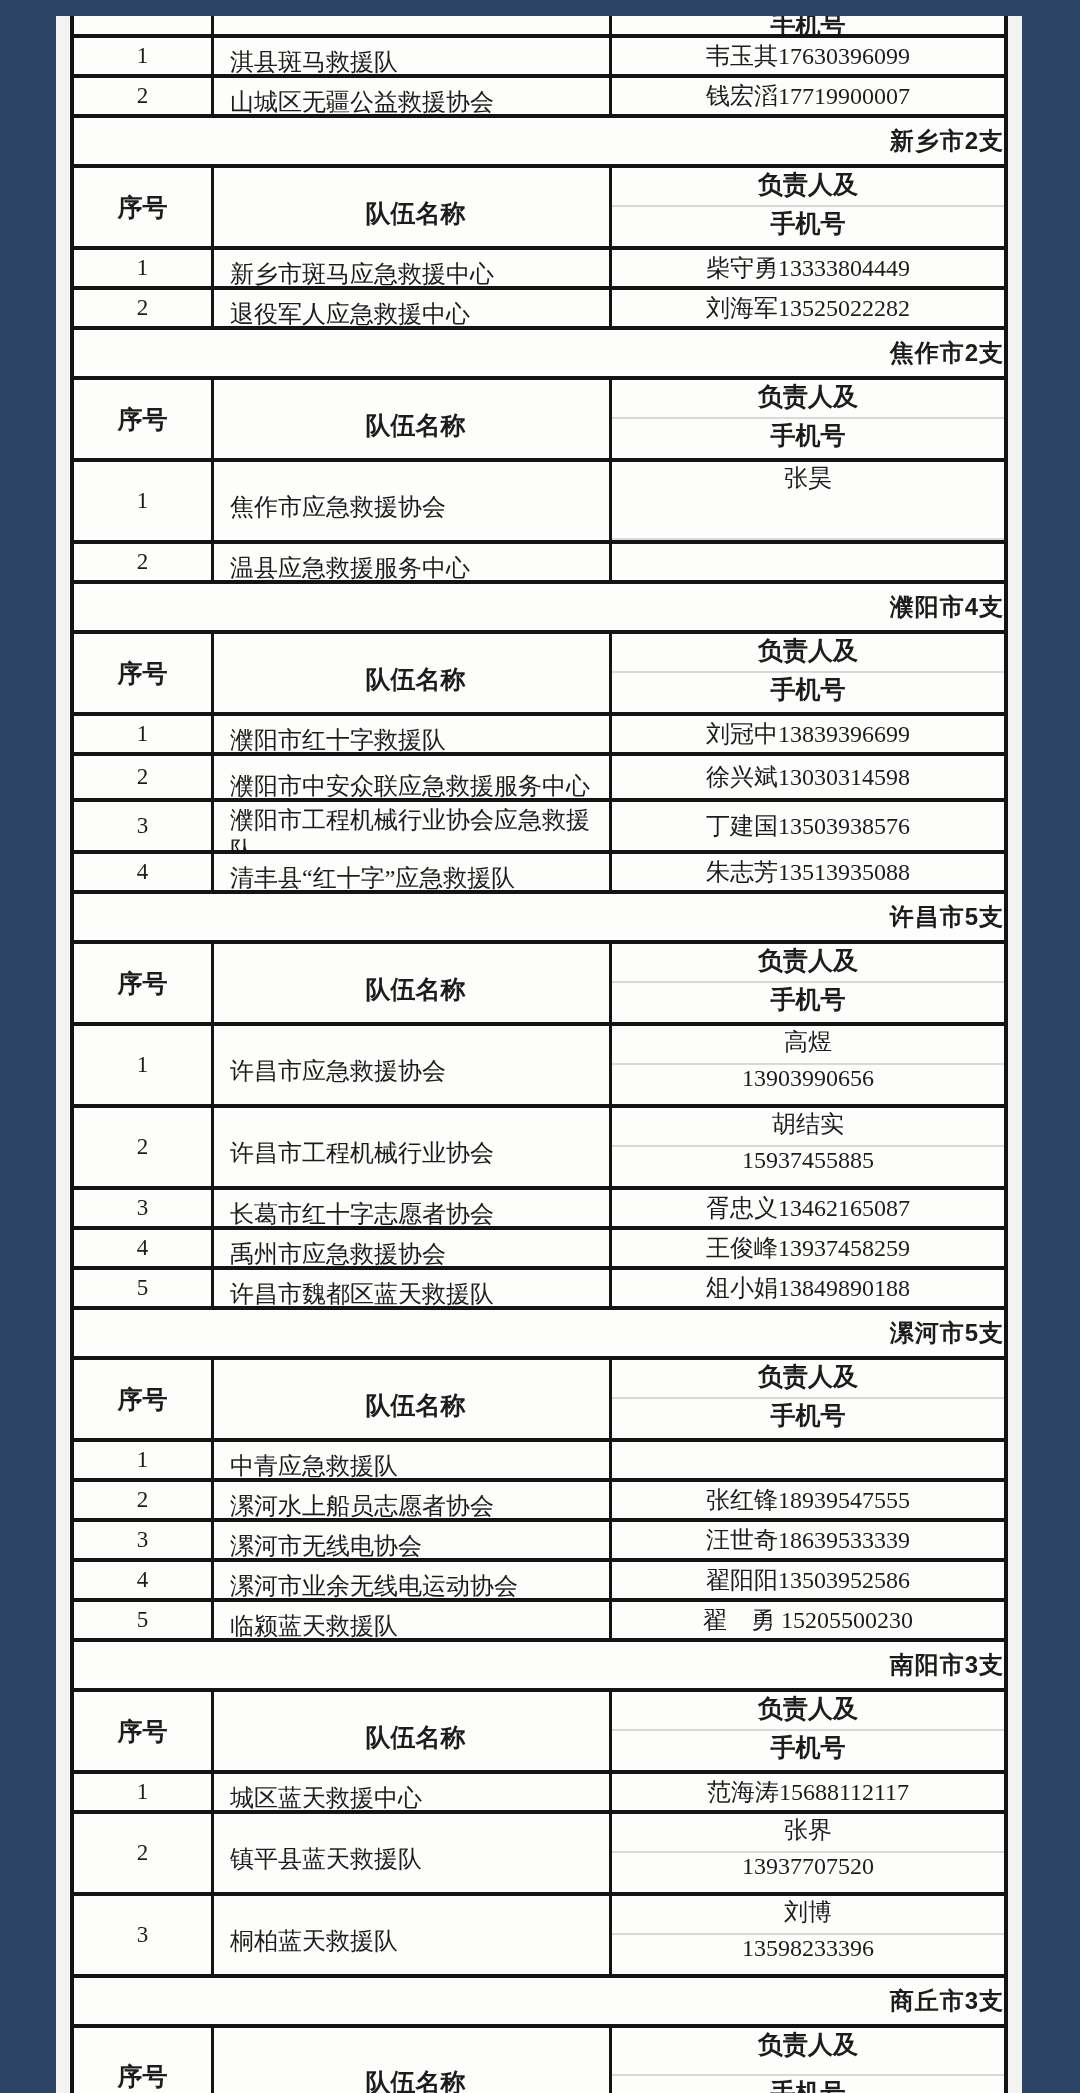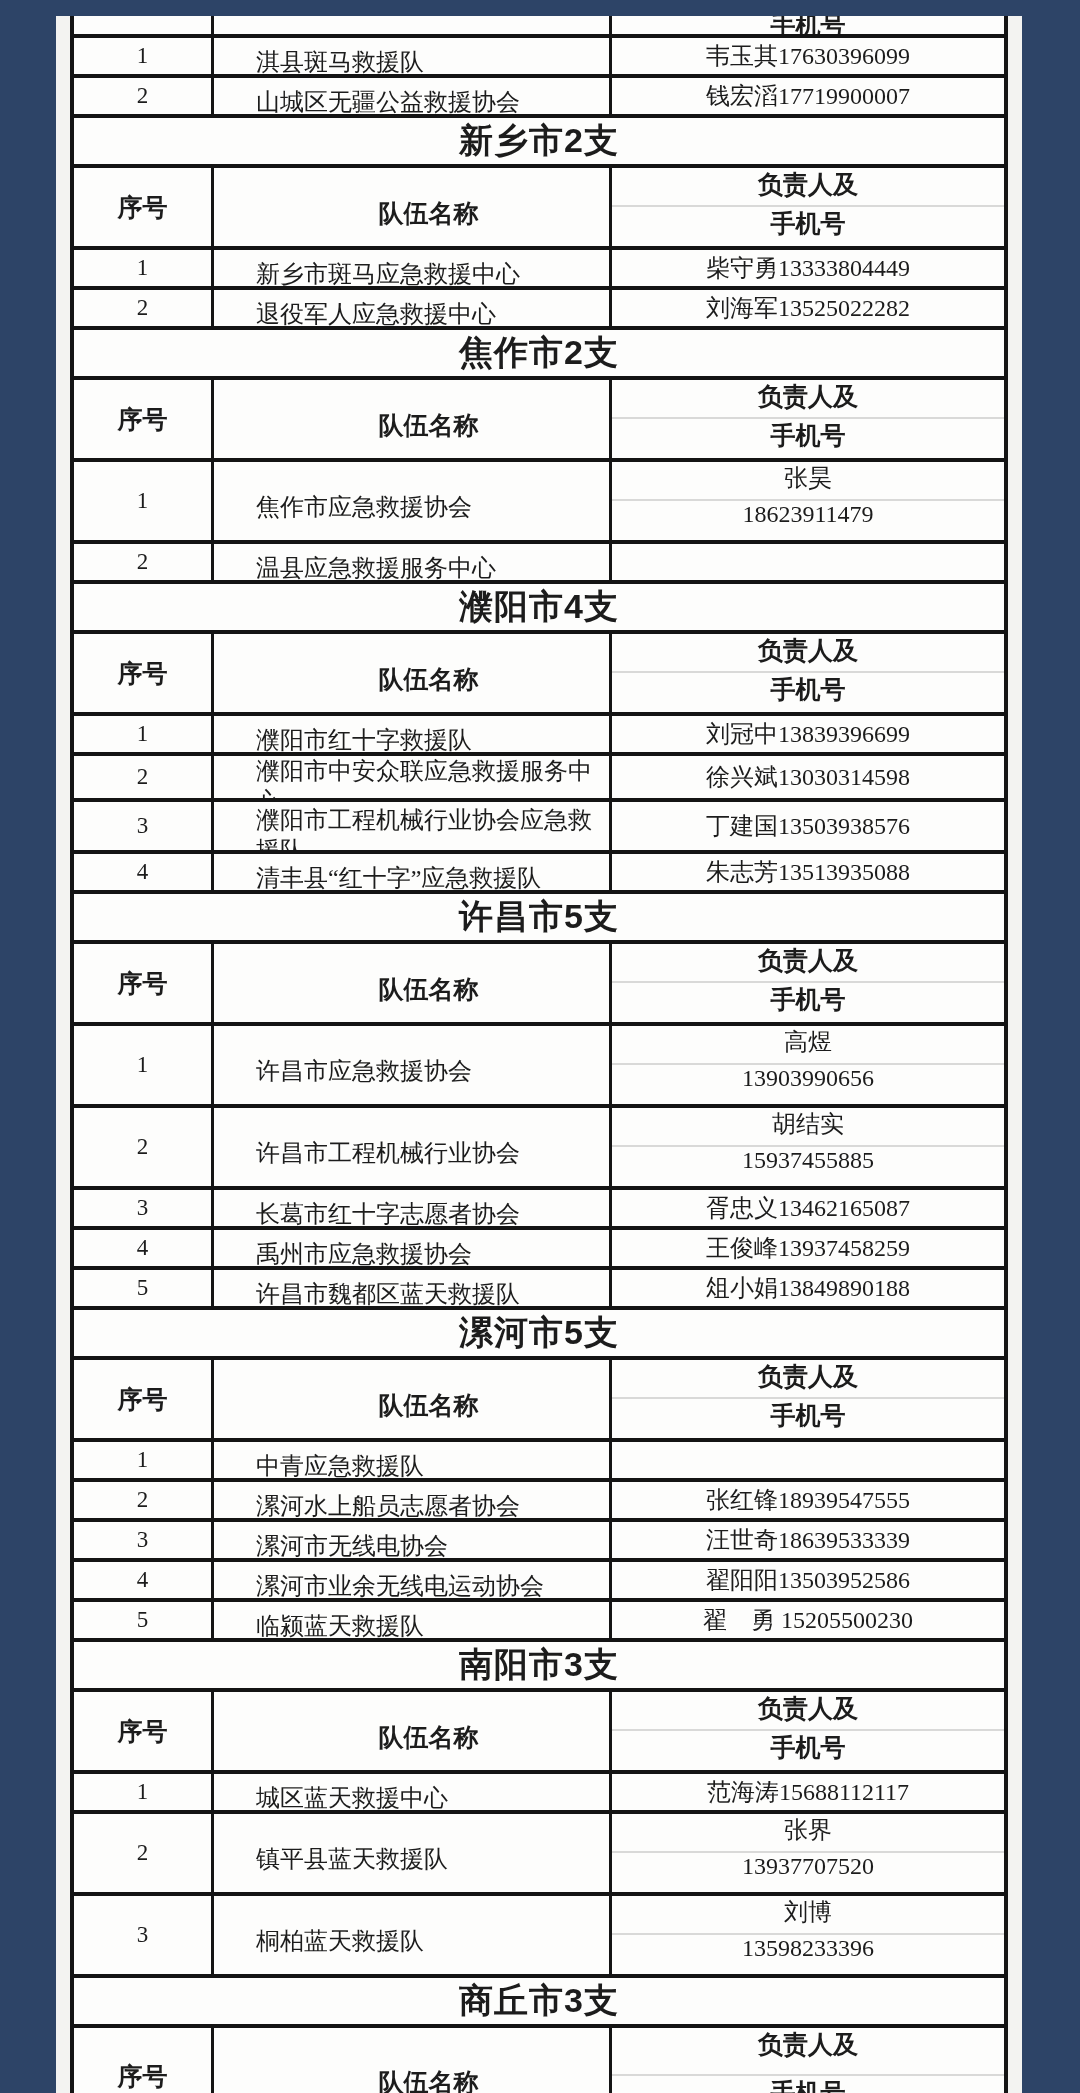--- a/index.html
+++ b/index.html
@@ -5,30 +5,30 @@
   html,body{margin:0;padding:0;background:#2d4467;}
   *{box-sizing:border-box;}
   .canvas{position:relative;width:1080px;height:2093px;margin:0 auto;background:#2d4467;overflow:hidden;
           font-family:"Liberation Serif","DejaVu Serif",serif;color:#1c1c1c;}
   .page{position:absolute;left:56px;top:16px;width:966px;height:2093px;background:#f3f3f1;}
   .tbl{position:absolute;left:14px;top:0;width:938px;}
   .row{display:grid;grid-template-columns:140px 398px 1fr;width:938px;background:#fdfdfc;
        border-left:4px solid #141414;border-right:4px solid #141414;border-bottom:4px solid #141414;}
   .c{display:flex;align-items:center;justify-content:center;overflow:hidden;}
   .c-seq{border-right:3px solid #141414;font-size:23px;}
-  .c-team{border-right:3px solid #141414;justify-content:flex-start;padding:12px 8px 0 16px;font-size:24px;white-space:nowrap;margin-left:26px;}
+  .c-team{border-right:3px solid #141414;justify-content:flex-start;padding:12px 8px 0 16px;font-size:24px;white-space:nowrap;}
   .c-contact{font-size:24px;text-align:center;padding:0 6px;}
   .h-data{height:40px;}
   .h-sec{height:50px;}
   .h-head{height:82px;}
   .h-tall{height:82px;}
   .h-ptop{height:22px;}
   .h-headclip{height:100px;}
   .sec-cell{grid-column:1/-1;font-family:"Liberation Sans","DejaVu Sans",sans-serif;
-            font-weight:bold;font-size:34px;letter-spacing:1px;}
+            font-weight:bold;font-size:24px;letter-spacing:1px;justify-content:flex-end;}
   .head-label{font-family:"Liberation Sans","DejaVu Sans",sans-serif;font-weight:bold;font-size:25px;}
   .two{flex-direction:column;align-items:stretch;padding:0;}
   .half{flex:1 1 50%;display:flex;justify-content:center;overflow:hidden;}
   .half.divided{border-bottom:2px solid #d9d9d8;}
   .wrap{white-space:normal;align-items:center;}
   .wrap span{display:block;line-height:30px;padding-top:5px;}
   .wrap-sm{height:46px;}
   .wrap-lg{height:52px;}
   .ptop-cell{align-items:flex-end;}
   .ptop-cell span{display:block;line-height:26px;margin-bottom:-4px;}
@@ -136,23 +136,20 @@
           <div class="c c-seq">
             <span>1</span>
           </div>
           <div class="c c-team">
             <span>焦作市应急救援协会</span>
           </div>
           <div class="c c-contact two">
             <div class="half divided">
               <span>张昊</span>
             </div>
-            <div class="half">
-              <span>18623911479</span>
-            </div>
           </div>
         </div>
         <div class="row h-data">
           <div class="c c-seq">
             <span>2</span>
           </div>
           <div class="c c-team">
             <span>温县应急救援服务中心</span>
           </div>
         </div>

